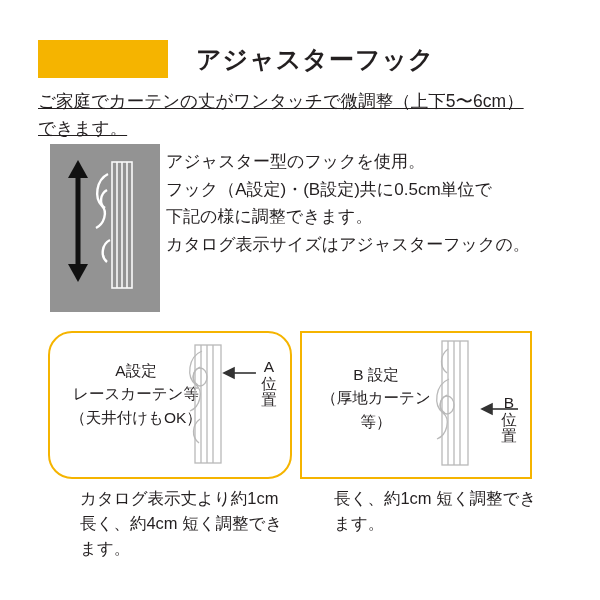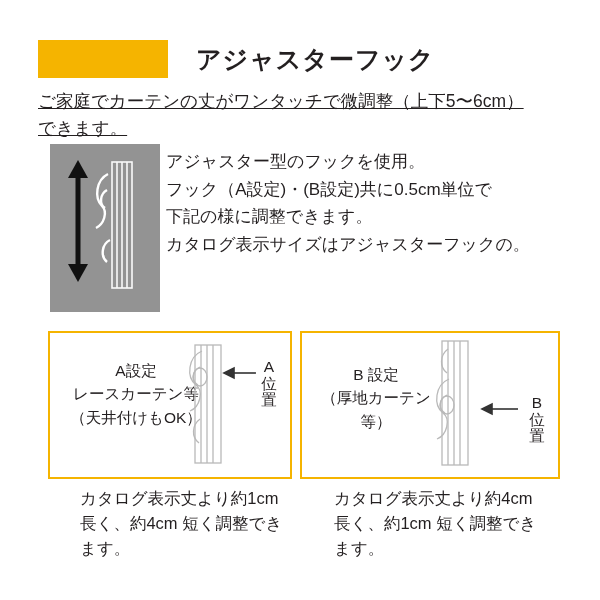--- a/index.html
+++ b/index.html
@@ -87,22 +87,22 @@
 
   
   .box {
     position: absolute;
     top: 331px;
     height: 148px;
     border: 2px solid #f5b400;
     box-sizing: border-box;
     background: #ffffff;
   }
-  .box-a { left: 48px; width: 244px; }
-  .box-b { left: 300px; width: 260px; }
+  .box-a { left: 48px; width: 244px; border-radius: 24px; }
+  .box-b { left: 300px; width: 232px; }
 
   .box-label {
     position: absolute;
     font-size: 15.5px;
     line-height: 1.5;
     color: #231f20;
   }
   .box-a .box-label { left: 16px; top: 26px; width: 140px; text-align: center; }
   .box-b .box-label { left: 10px; top: 30px; width: 128px; text-align: center; }
 
@@ -224,18 +224,17 @@
     </svg>
     <div class="vert-label">B<br>位<br>置</div>
   </div>
 
   <div class="caption cap-a">
     <div>カタログ表示丈より約1cm</div>
     <div>長く、約4cm 短く調整でき</div>
     <div>ます。</div>
   </div>
   <div class="caption cap-b">
-    <div>カタログ表示丈より約4cm</div>
     <div>長く、約1cm 短く調整でき</div>
     <div>ます。</div>
   </div>
 
 </div>
 
 </body></html>

